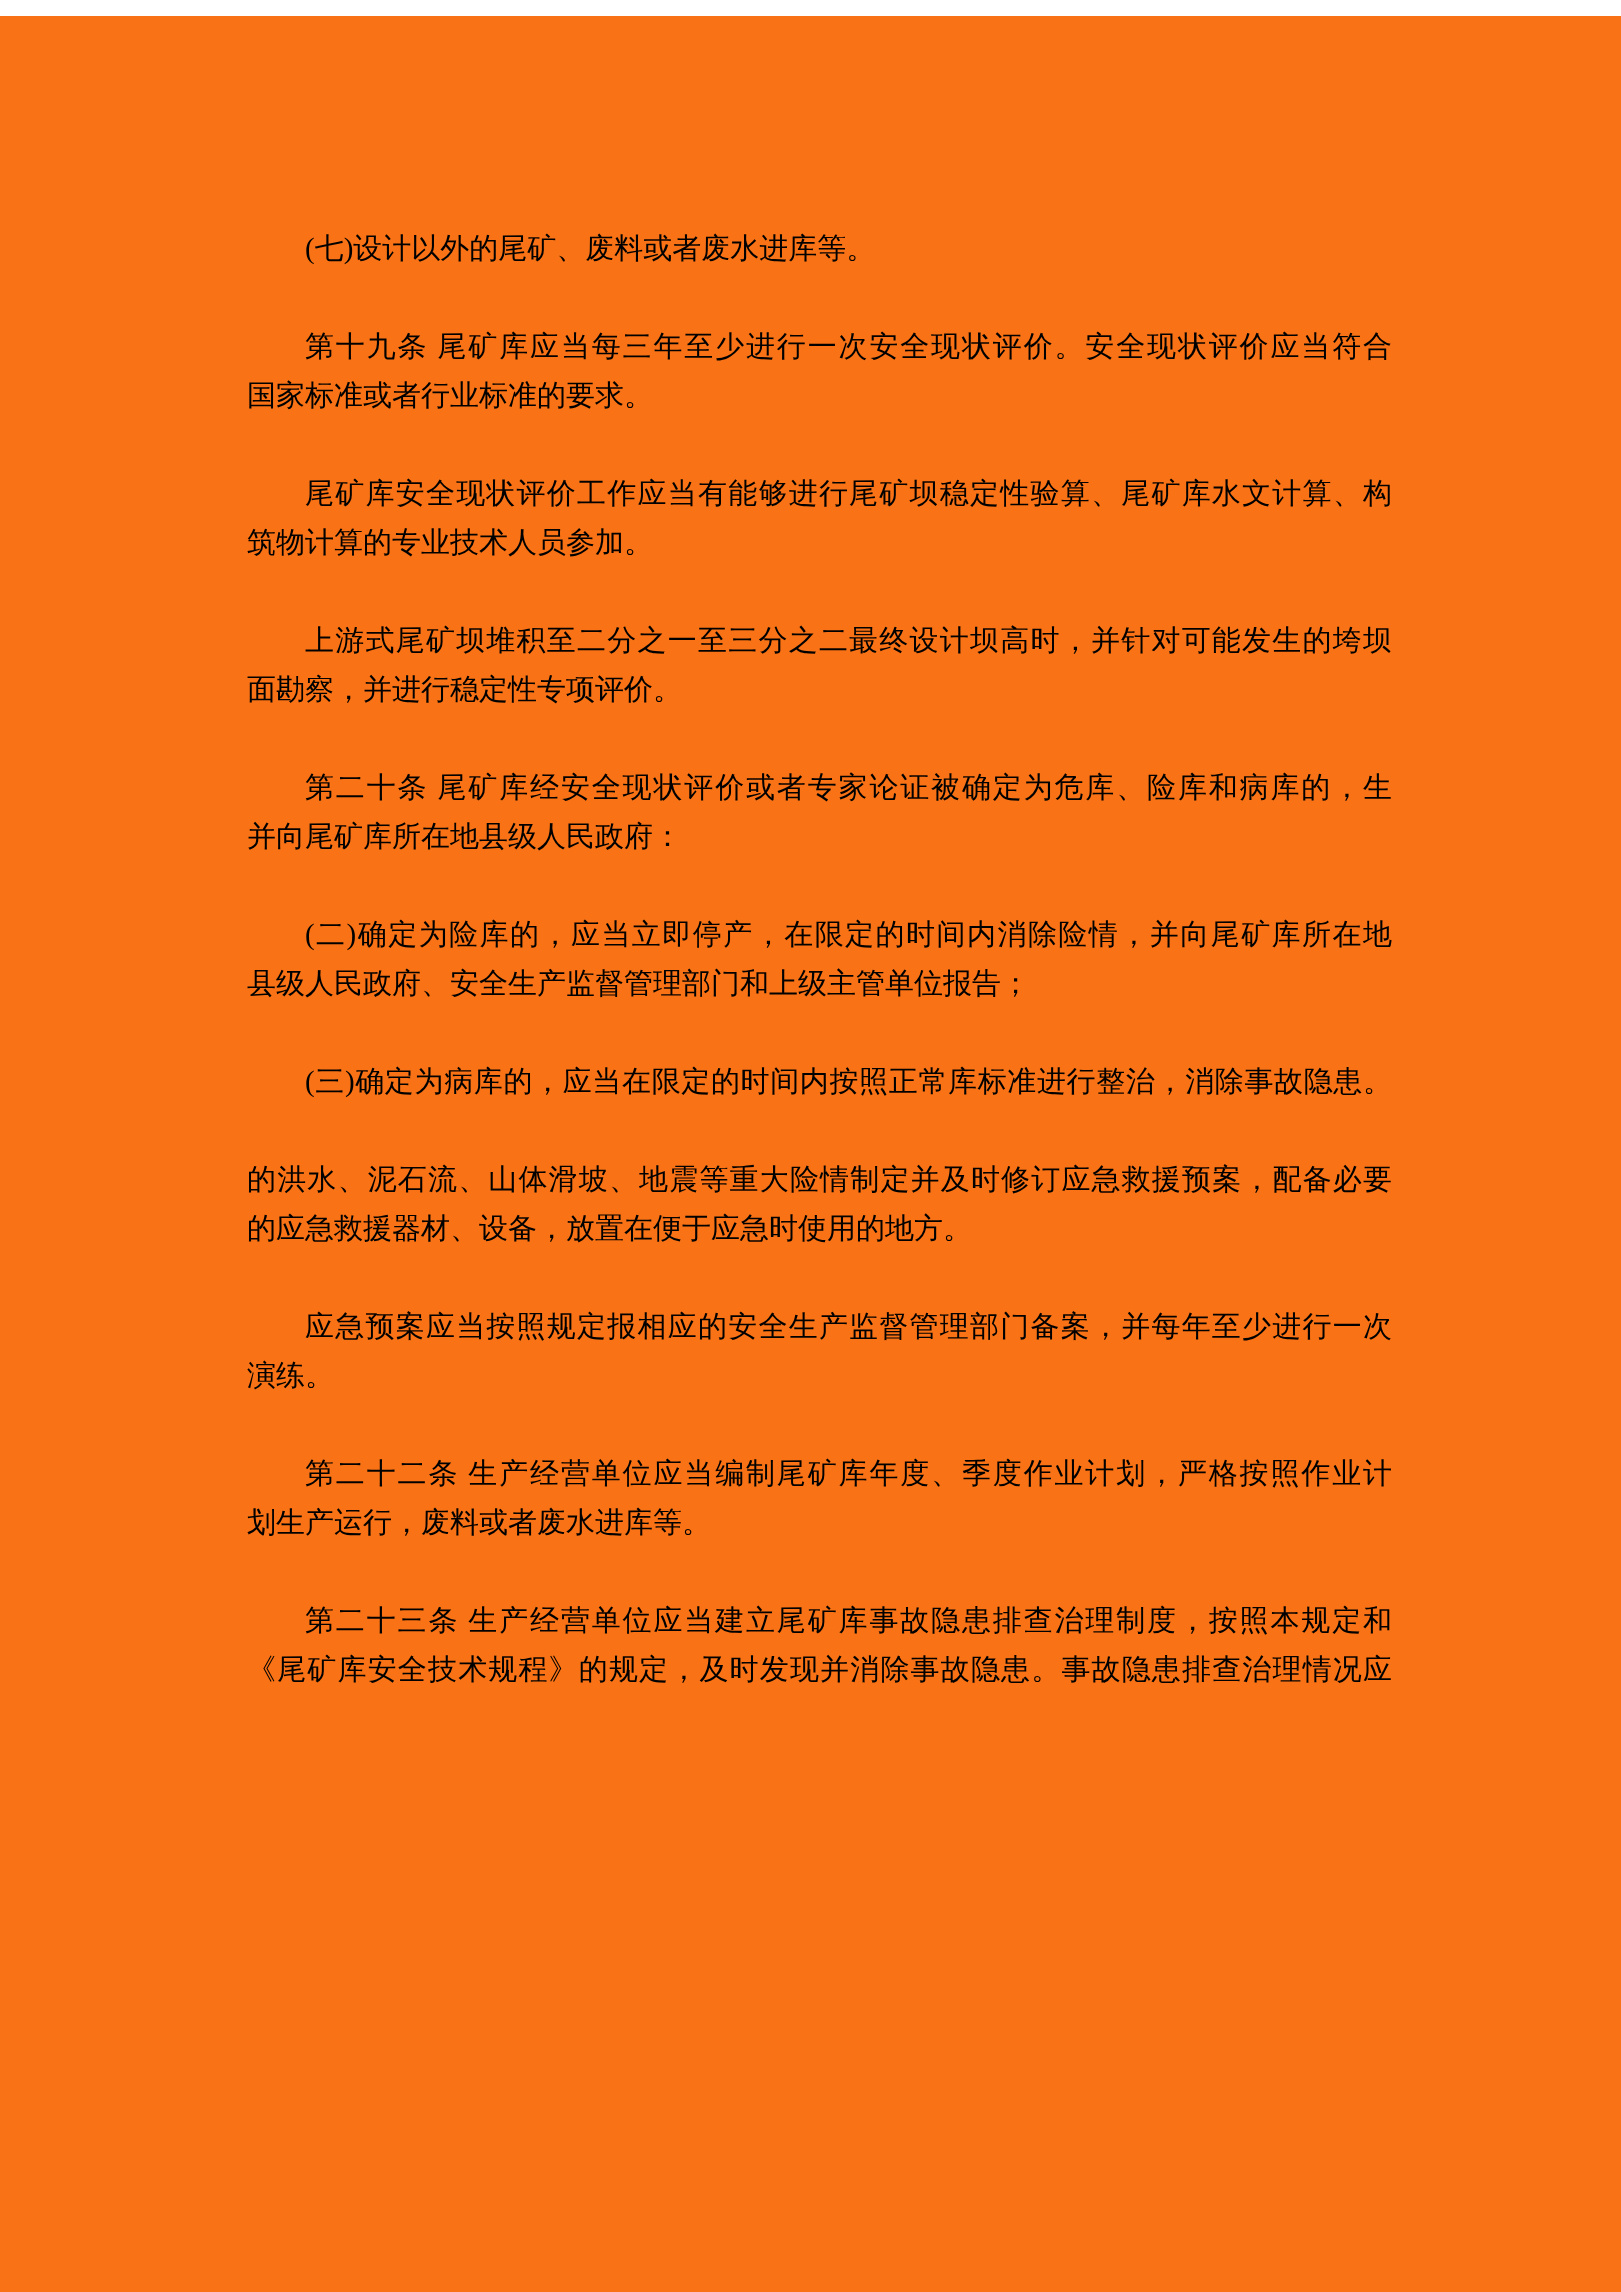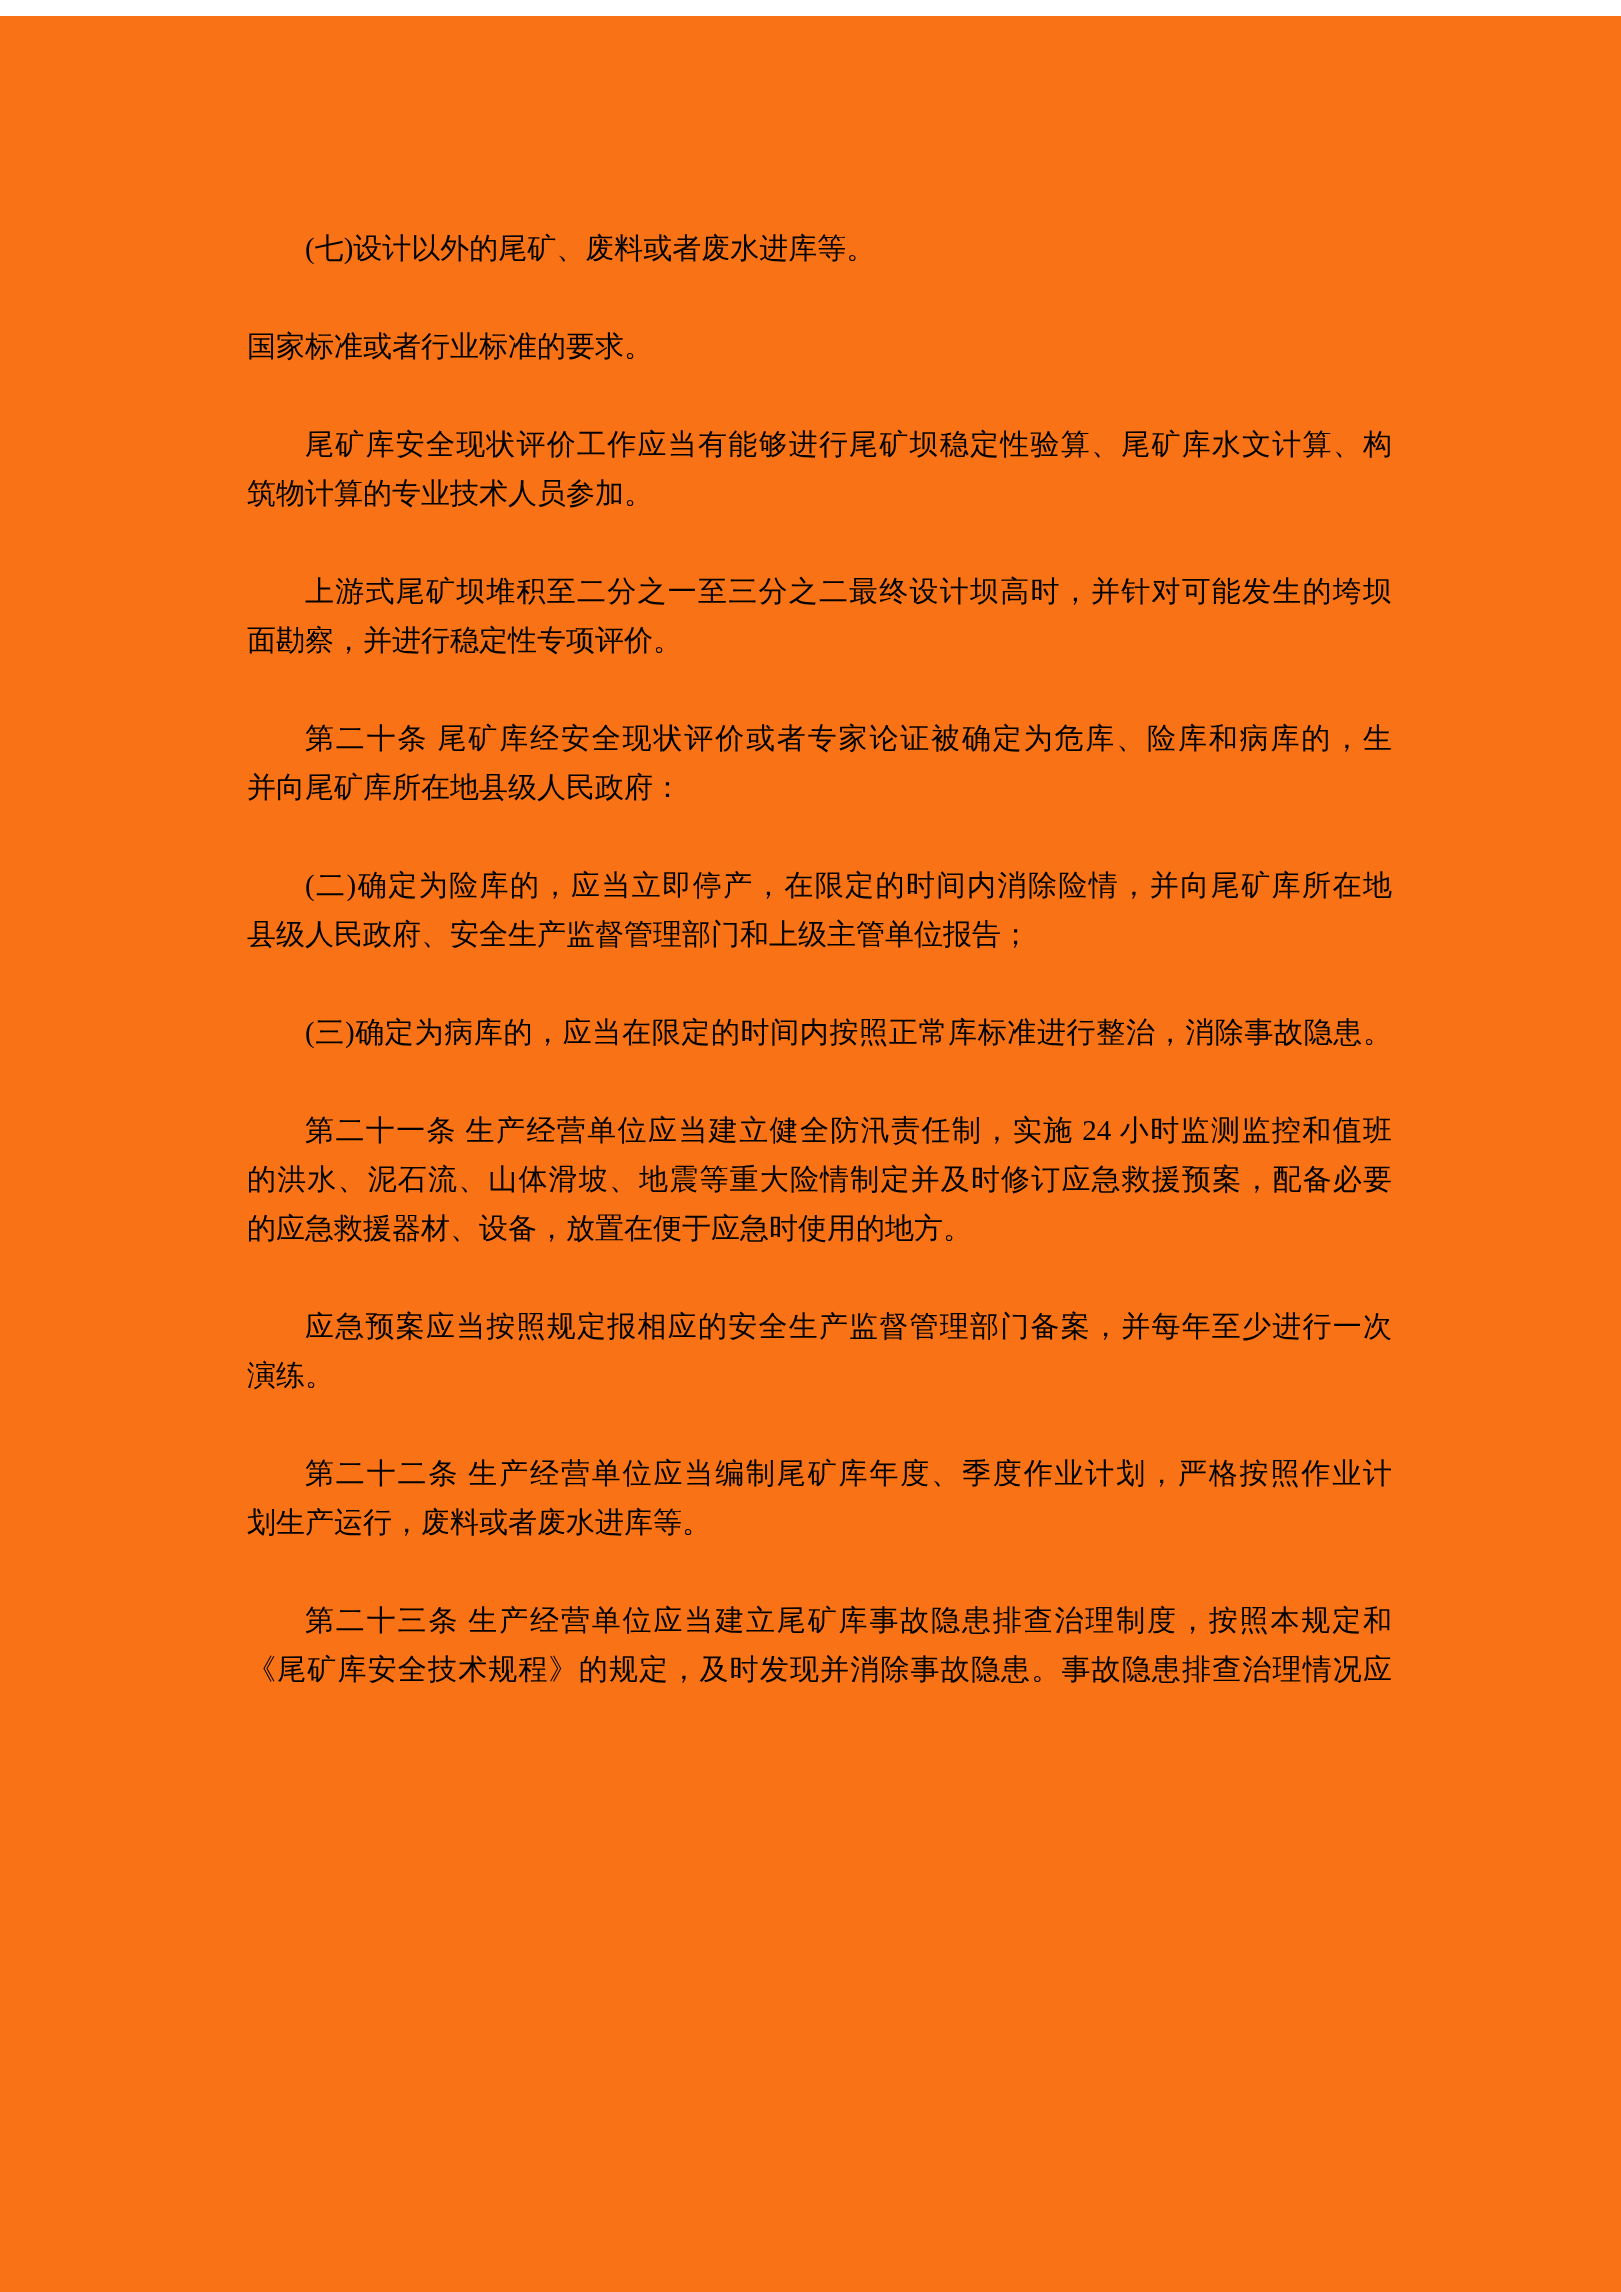--- a/index.html
+++ b/index.html
@@ -40,20 +40,21 @@
 </head>
 <body>
 
 <div class="page">
 
   <div class="para">
     <div class="ln first last">(七)设计以外的尾矿、废料或者废水进库等。</div>
   </div>
 
   <div class="para">
+    <div class="ln first">第十九条 尾矿库应当每三年至少进行一次安全现状评价。安全现状评价应当符合</div>
     <div class="ln last">国家标准或者行业标准的要求。</div>
   </div>
 
   <div class="para">
     <div class="ln first">尾矿库安全现状评价工作应当有能够进行尾矿坝稳定性验算、尾矿库水文计算、构</div>
     <div class="ln last">筑物计算的专业技术人员参加。</div>
   </div>
 
   <div class="para">
     <div class="ln first">上游式尾矿坝堆积至二分之一至三分之二最终设计坝高时，并针对可能发生的垮坝</div>
@@ -69,21 +70,20 @@
   <div class="para">
     <div class="ln first">(二)确定为险库的，应当立即停产，在限定的时间内消除险情，并向尾矿库所在地</div>
     <div class="ln last">县级人民政府、安全生产监督管理部门和上级主管单位报告；</div>
   </div>
 
   <div class="para">
     <div class="ln first">(三)确定为病库的，应当在限定的时间内按照正常库标准进行整治，消除事故隐患。</div>
   </div>
 
   <div class="para">
-    <div class="ln first">第二十一条 生产经营单位应当建立健全防汛责任制，实施 24 小时监测监控和值班</div>
     <div class="ln">的洪水、泥石流、山体滑坡、地震等重大险情制定并及时修订应急救援预案，配备必要</div>
     <div class="ln last">的应急救援器材、设备，放置在便于应急时使用的地方。</div>
   </div>
 
   <div class="para">
     <div class="ln first">应急预案应当按照规定报相应的安全生产监督管理部门备案，并每年至少进行一次</div>
     <div class="ln last">演练。</div>
   </div>
 
   <div class="para">

